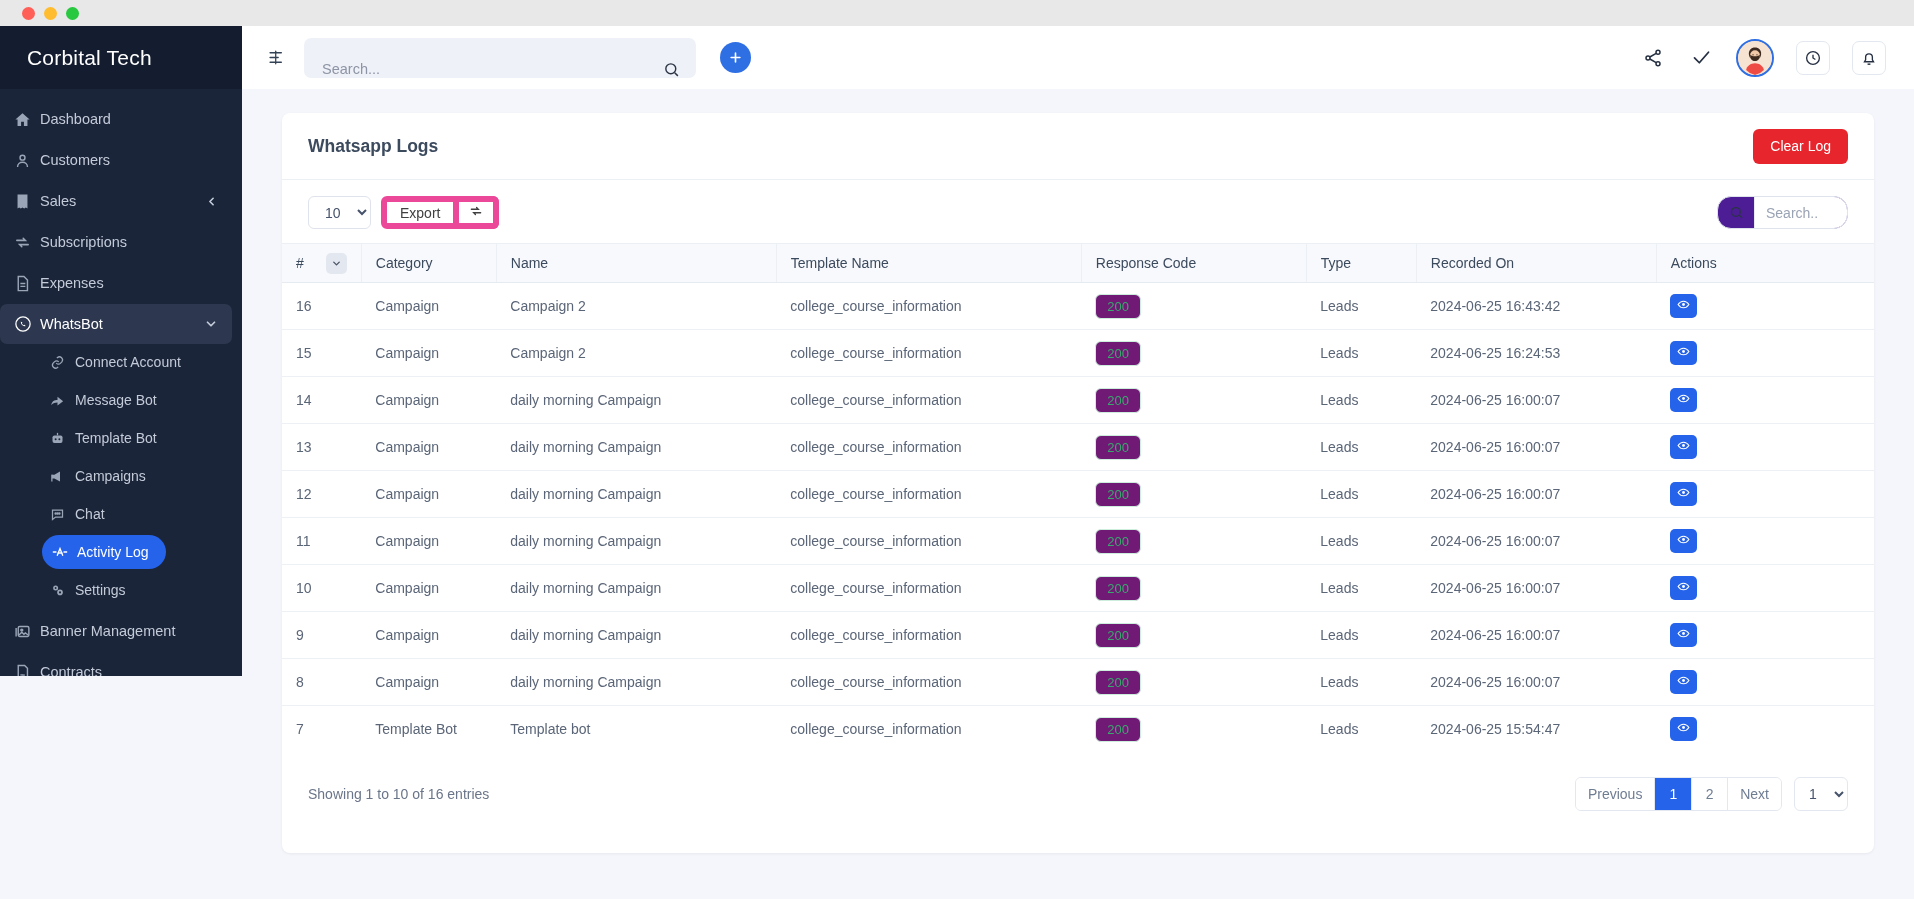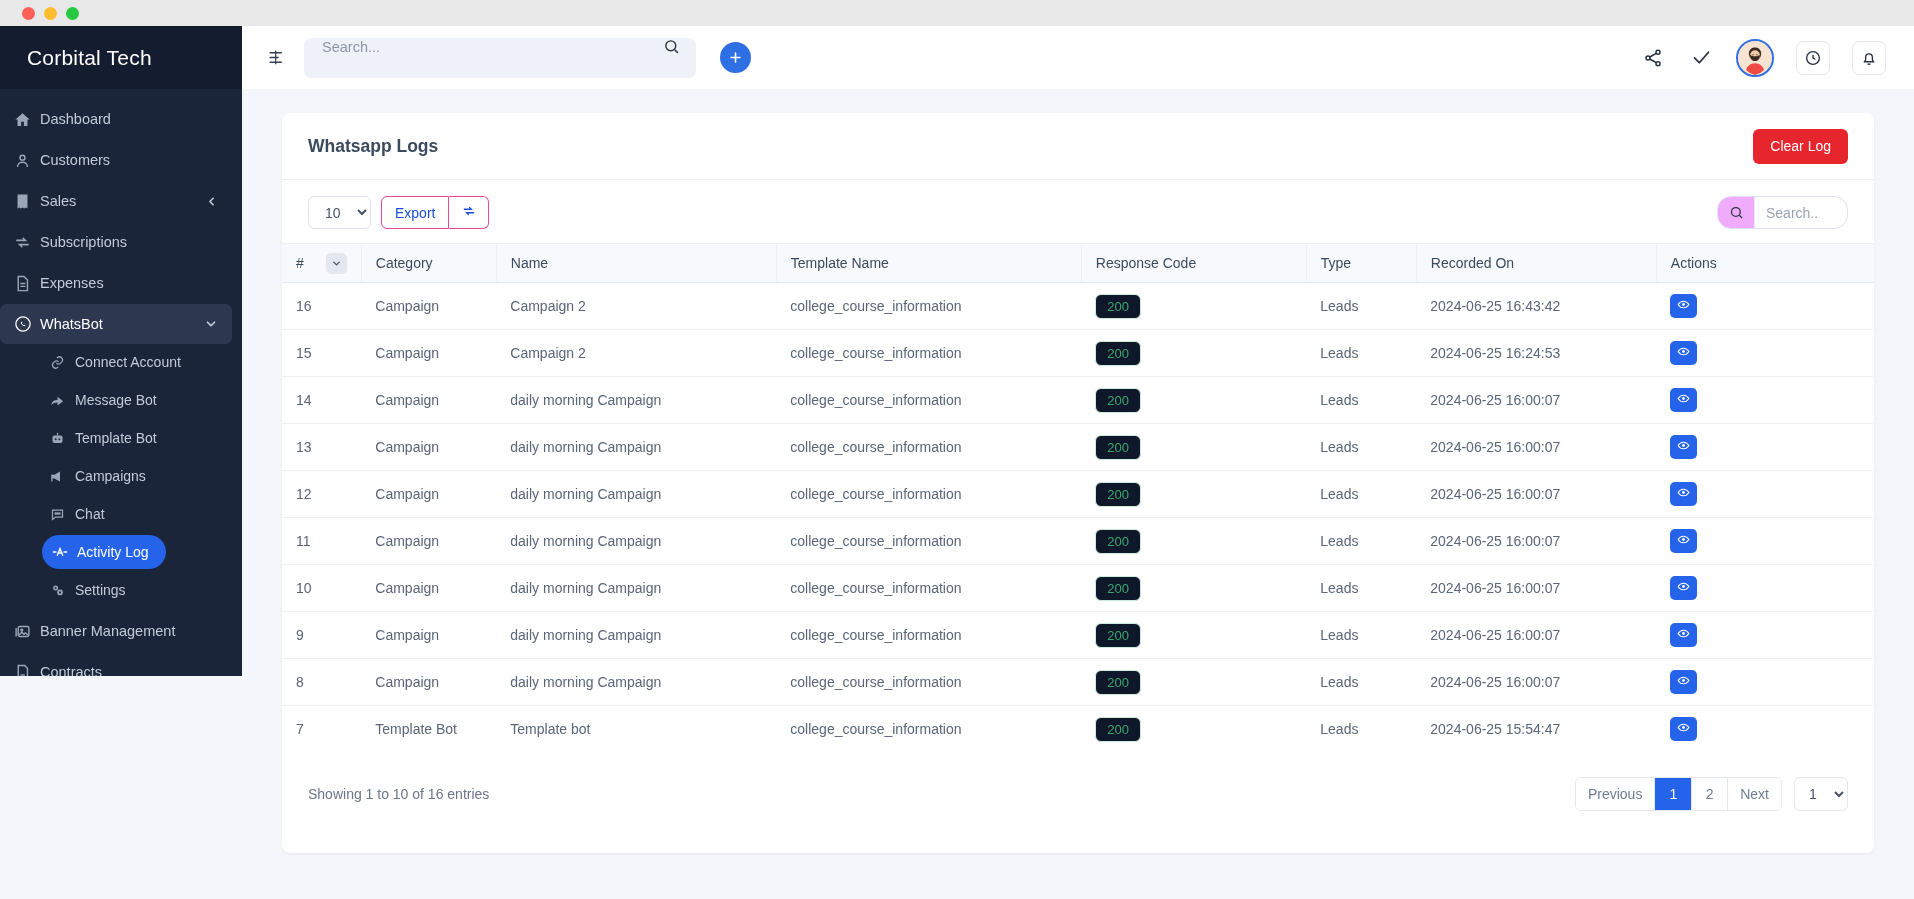--- a/index.html
+++ b/index.html
@@ -142,21 +142,21 @@
     color: #334155;
     cursor: pointer;
     margin-right: 14px;
   }
   .search-box {
     width: 392px;
     height: 40px;
     background: #eef1f7;
     border-radius: 7px;
     display: flex;
-    align-items: flex-start;
+    align-items: flex-end;
     padding: 0 16px;
   }
   .search-box input {
     flex: 1;
     border: none;
     background: transparent;
     outline: none;
     font-size: 14.5px;
     color: #5b6478;
     font-family: "Liberation Sans", sans-serif;
@@ -255,39 +255,39 @@
     color: #46536a;
     font-size: 14px;
     padding: 0 8px 0 12px;
     width: 63px;
     font-family: "Liberation Sans", sans-serif;
     cursor: pointer;
   }
   .btn-group { display: flex; margin-left: 10px; }
   .tb-btn {
     height: 33px;
-    border: 1px solid #ec4899;
+    border: 6px solid #ec4899;
     background: #fff;
-    color: #1d4ed8;
+    color: #404040;
     font-size: 14px;
     padding: 0 13px;
     cursor: pointer;
     display: flex; align-items: center; justify-content: center;
     font-family: "Liberation Sans", sans-serif;
   }
   .tb-btn.first { border-radius: 6px 0 0 6px; }
   .tb-btn.last { border-radius: 0 6px 6px 0; border-left: none; width: 40px; }
   .tbl-search {
     margin-left: auto;
     display: flex;
     height: 33px;
     border: 1px solid #dfe3ec;
     border-radius: 14px;
     overflow: hidden;
-    background: #f0abfc;
+    background: #4c1d95;
   }
   .tbl-search .s-ico {
     width: 37px;
     display: flex; align-items: center; justify-content: center;
     color: #2b3445;
     border-right: 1px solid #e7eaf1;
   }
   .tbl-search input {
     border: none; outline: none;
     width: 92px;
@@ -327,21 +327,21 @@
     font-size: 14px;
     color: #5a6577;
     height: 47px;
     padding: 0 14px;
     border-bottom: 1px solid #edf0f5;
     white-space: nowrap;
   }
   tbody tr:last-child td { border-bottom: none; }
   .badge-200 {
     display: inline-block;
-    background: #0f172a;
+    background: #701a75;
     border: 1px solid #cdeedd;
     color: #3aa76d;
     font-size: 13px;
     border-radius: 6px;
     padding: 4px 11px;
   }
   .eye-btn {
     width: 27px; height: 24px;
     background: #2563eb;
     border: none;

